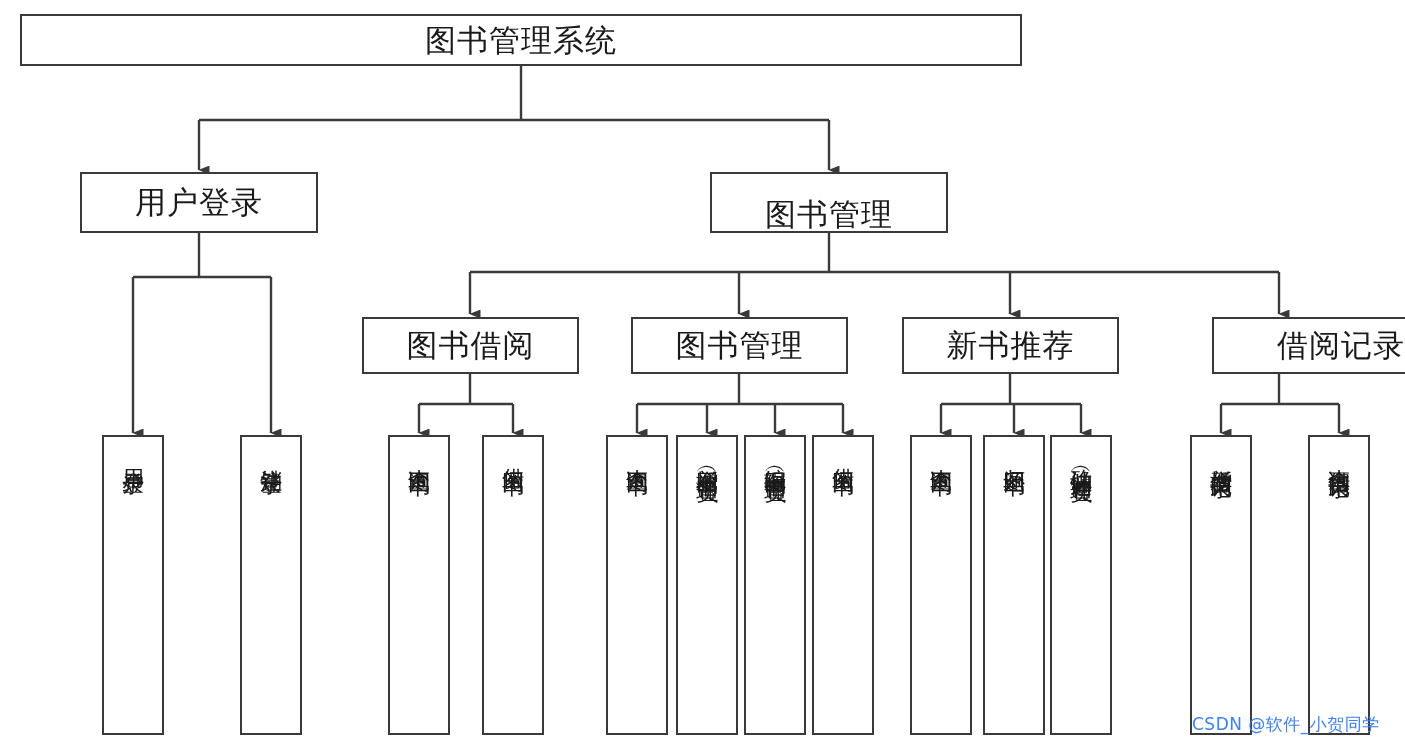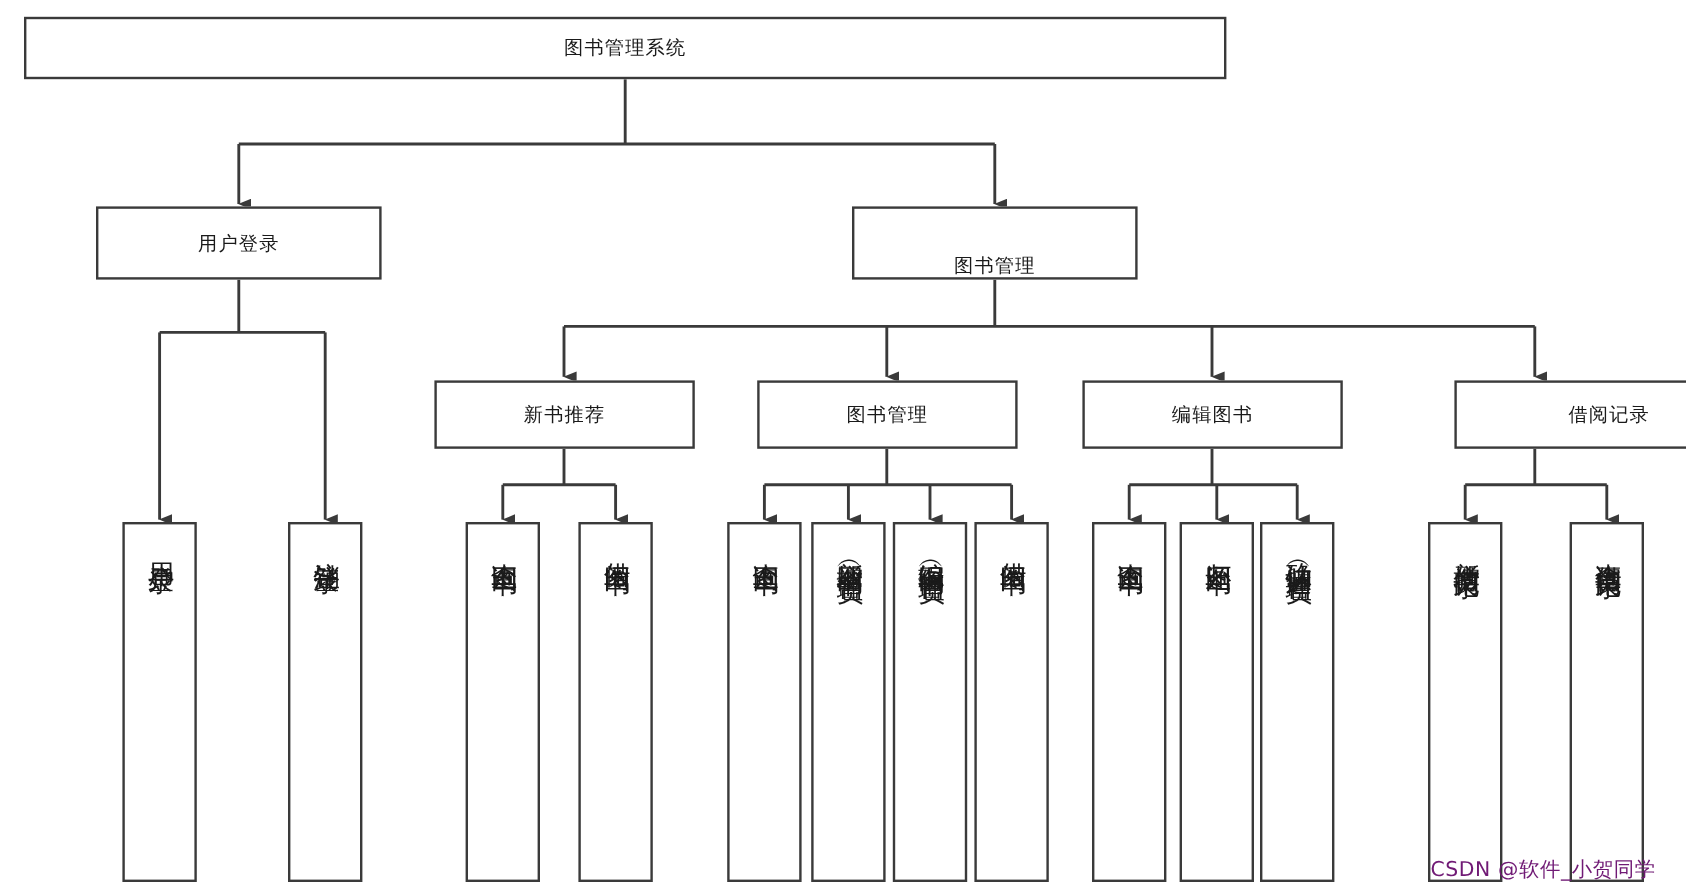--- a/index.html
+++ b/index.html
@@ -29,42 +29,42 @@
     position: absolute;
     box-sizing: border-box;
     background: #ffffff;
     border: 2px solid #3a3a3a;
     display: flex;
     align-items: center;
     justify-content: center;
     color: #1a1a1a;
   }
   .node.horiz .node-label {
-    font-size: 16px;
+    font-size: 31px;
     line-height: 1.1;
     letter-spacing: 1px;
     white-space: nowrap;
   }
   .node.vert {
     align-items: flex-start;
     justify-content: center;
     padding-top: 14px;
   }
   .node.vert .node-label {
     font-size: 22px;
     line-height: 1.12;
     letter-spacing: 2px;
     writing-mode: vertical-rl;
     text-orientation: upright;
     white-space: nowrap;
   }
   .watermark {
     position: absolute;
     font-size: 17px;
-    color: #701a75;
+    color: #3b82f6;
     letter-spacing: 0.5px;
     white-space: nowrap;
     user-select: none;
   }
 </style>
 </head>
 <body>
 
 <div id="canvas">
 
@@ -118,27 +118,27 @@
   <div id="level1-layer">
       <div class="node horiz" style="left: 80px; top: 172px; width: 238px; height: 61px;">
         <span class="node-label">用户登录</span>
       </div>
       <div class="node horiz" style="left: 710px; top: 172px; width: 238px; height: 61px; align-items: flex-end;">
         <span class="node-label">图书管理</span>
       </div>
     </div>
   <div id="level2-layer">
       <div class="node horiz" style="left: 362px; top: 317px; width: 217px; height: 57px;">
-        <span class="node-label">新书推荐</span>
+        <span class="node-label">图书借阅</span>
       </div>
       <div class="node horiz" style="left: 631px; top: 317px; width: 217px; height: 57px;">
         <span class="node-label">图书管理</span>
       </div>
       <div class="node horiz" style="left: 902px; top: 317px; width: 217px; height: 57px;">
-        <span class="node-label">编辑图书</span>
+        <span class="node-label">新书推荐</span>
       </div>
       <div class="node horiz" style="left: 1212px; top: 317px; width: 258px; height: 57px;">
         <span class="node-label">借阅记录</span>
       </div>
     </div>
   <div id="leaf-layer">
       <div class="node vert" style="left: 102px; top: 435px; width: 62px; height: 300px;">
         <span class="node-label">用户登录</span>
       </div>
       <div class="node vert" style="left: 240px; top: 435px; width: 62px; height: 300px;">

